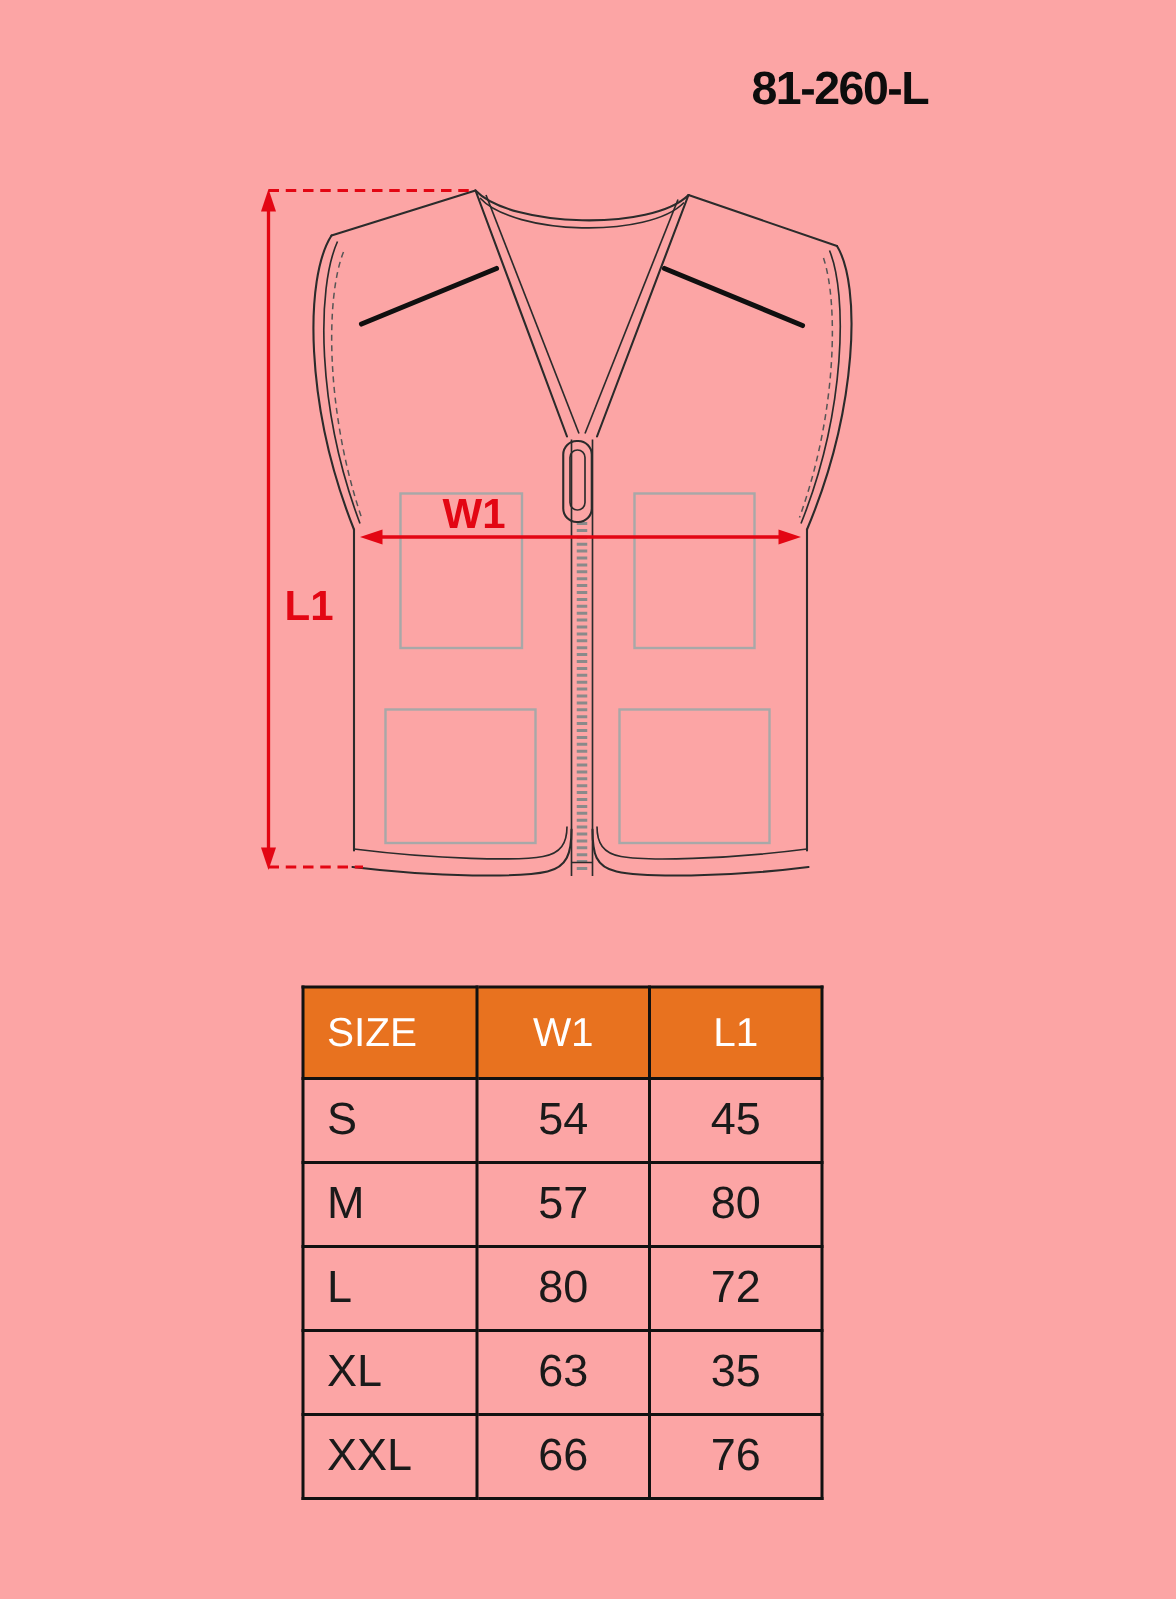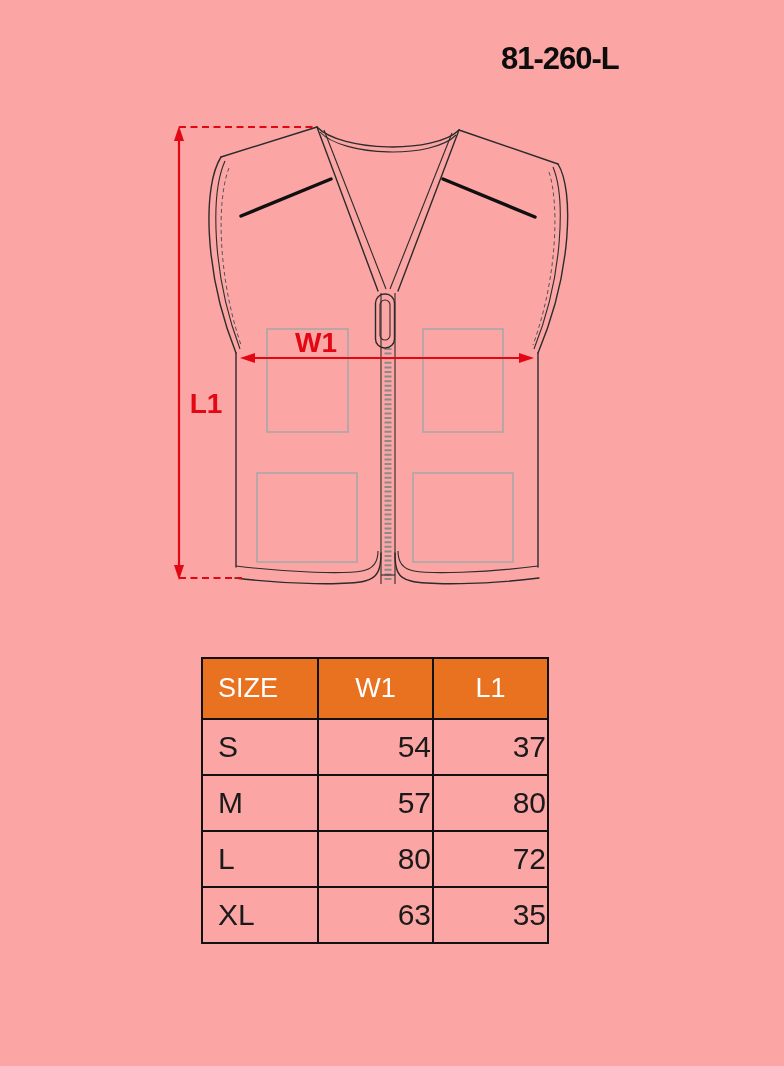--- a/index.html
+++ b/index.html
@@ -25,21 +25,21 @@
   .size-table{
     position:absolute;left:201px;top:657px;
     border-collapse:collapse;table-layout:fixed;
     color:#1a1a1a;
   }
   .size-table th,.size-table td{border:2px solid #111;}
   .size-table th{
     color:#fff;font-weight:400;font-size:27px;height:57px;
   }
   .size-table th.left,.size-table td.left{text-align:left;padding-left:15px;}
-  .size-table td{font-size:30px;height:52px;text-align:right;font-weight:400;}
+  .size-table td{font-size:30px;height:52px;text-align:center;font-weight:400;}
 </style>
 </head>
 <body>
 
 <div class="page">
 
   <div class="product-title">81-260-L</div>
 
   <svg class="vest-svg" viewBox="150 95 480 530">
 
@@ -117,32 +117,37 @@
       <tr style="background:#e8721f;">
         <th class="left">SIZE</th>
         <th>W1</th>
         <th>L1</th>
       </tr>
     </thead>
     <tbody>
       <tr>
         <td class="left">S</td>
         <td>54</td>
-        <td>37</td>
+        <td>45</td>
       </tr>
       <tr>
         <td class="left">M</td>
         <td>57</td>
         <td>80</td>
       </tr>
       <tr>
         <td class="left">L</td>
         <td>80</td>
         <td>72</td>
       </tr>
       <tr>
         <td class="left">XL</td>
         <td>63</td>
         <td>35</td>
       </tr>
+      <tr>
+        <td class="left">XXL</td>
+        <td>66</td>
+        <td>76</td>
+      </tr>
     </tbody>
   </table>
 </div>
 
 </body></html>

